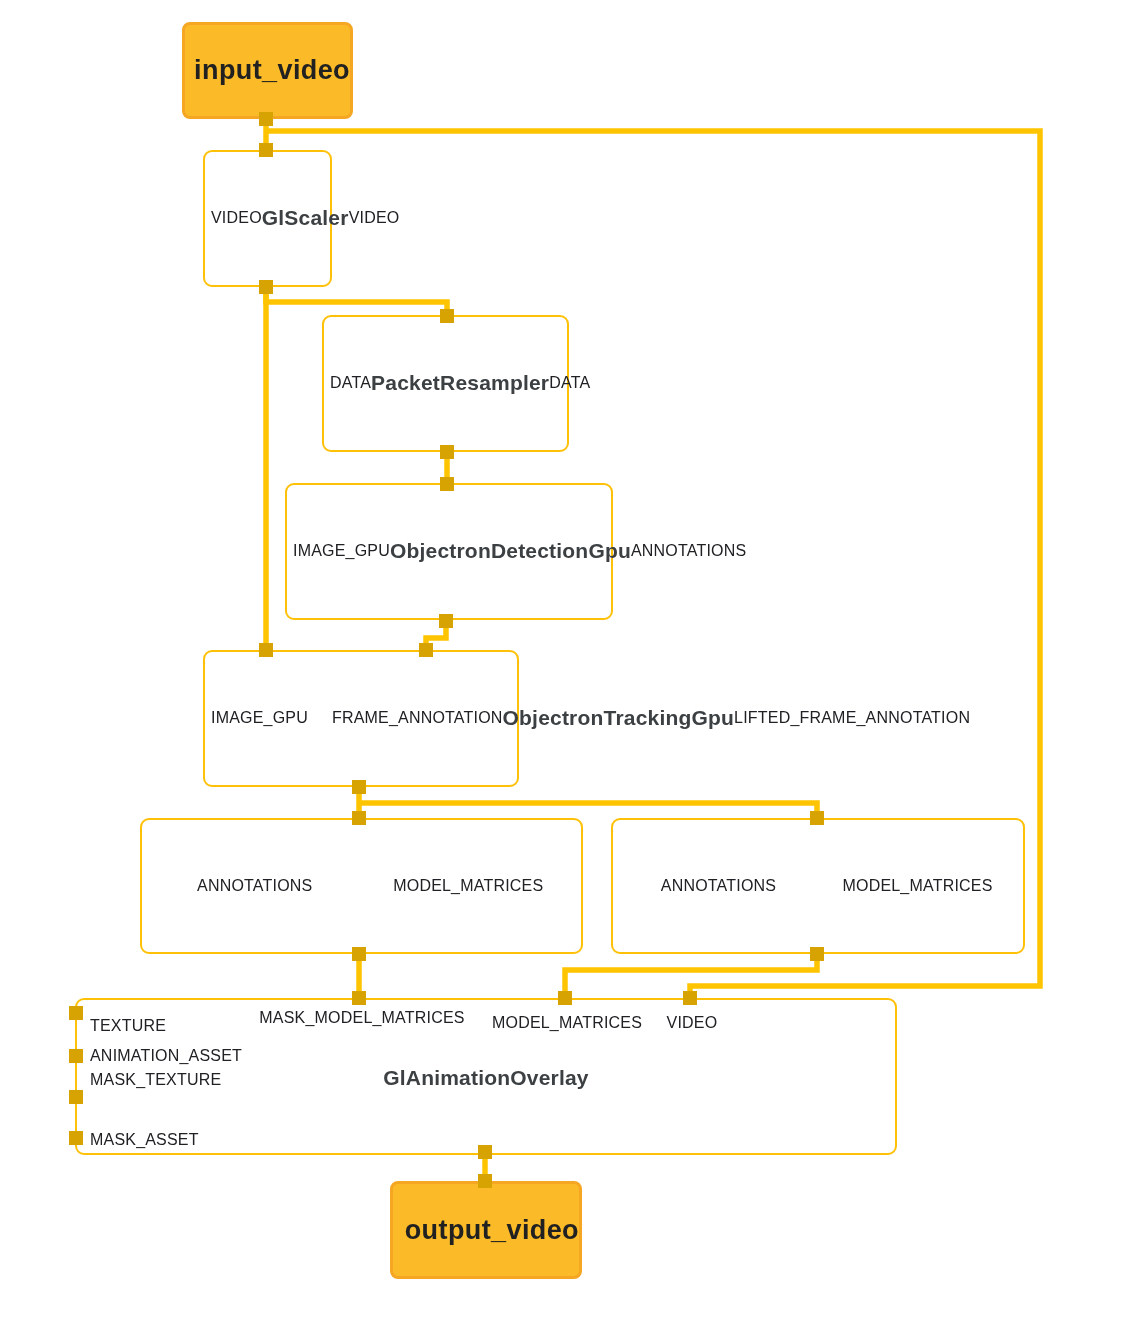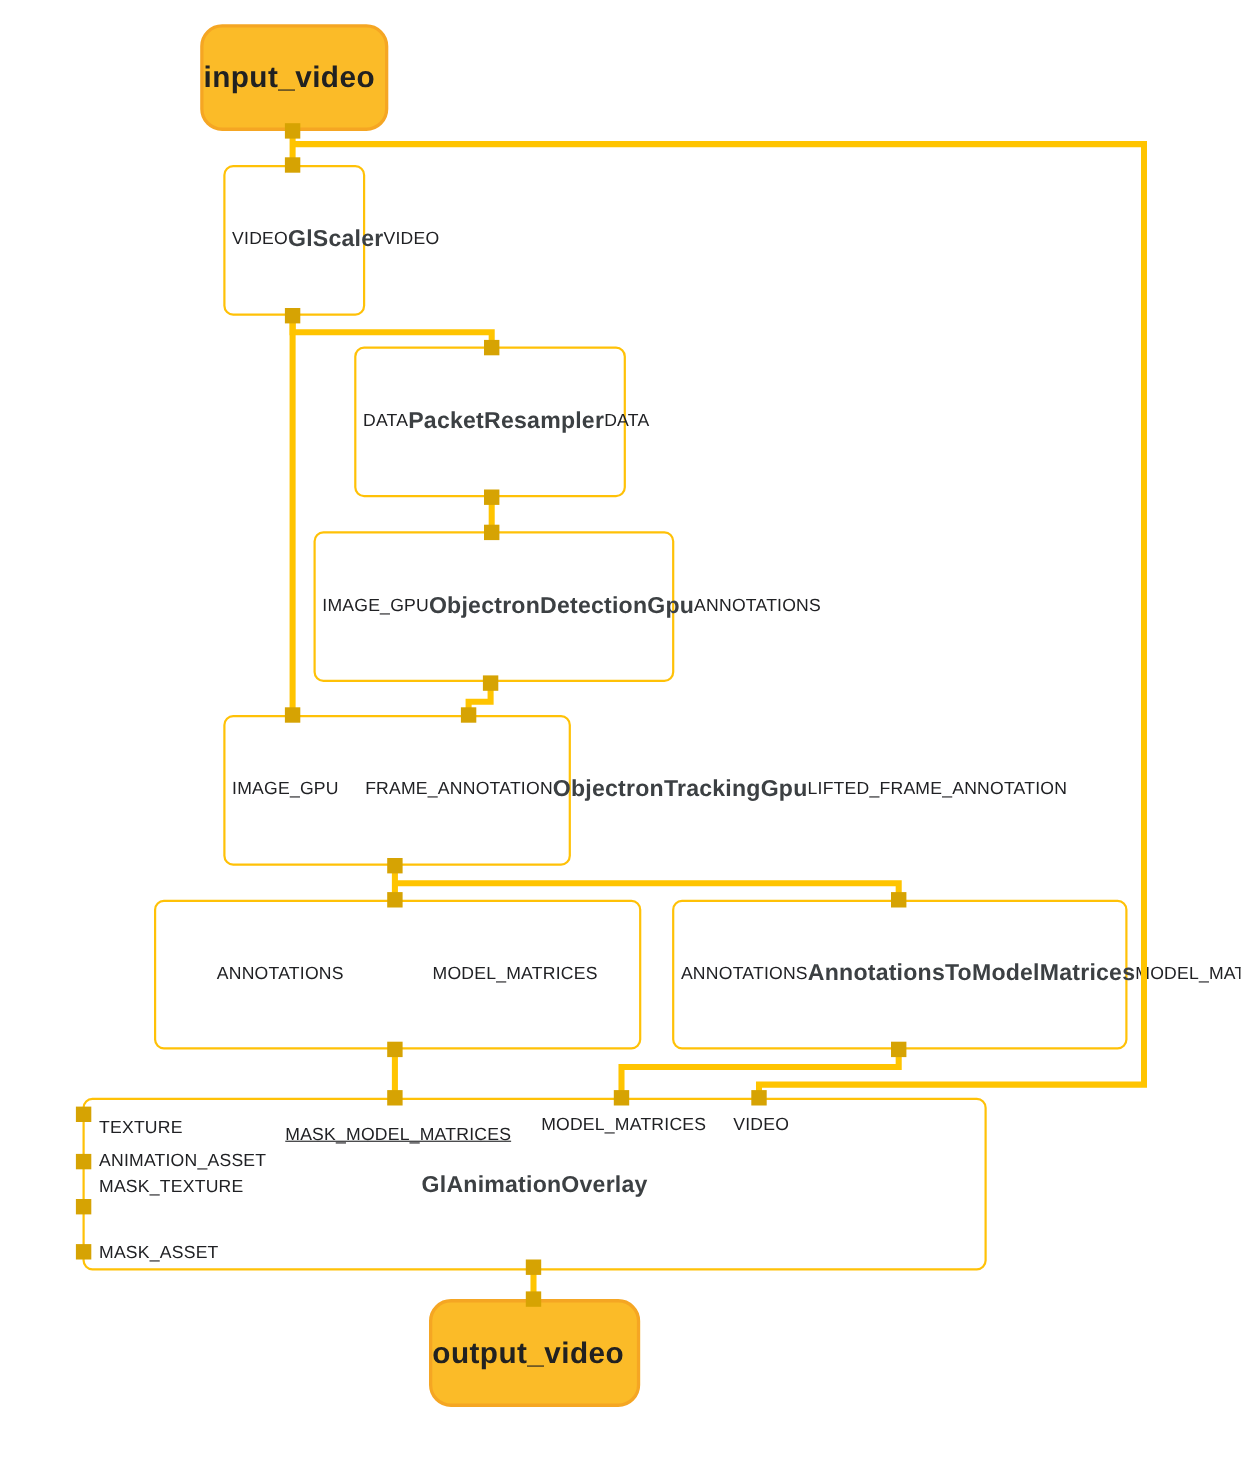--- a/index.html
+++ b/index.html
@@ -63,25 +63,25 @@
   .overlay-title {
     position: absolute;
     left: 0; right: 0;
     top: 62px;
     text-align: center;
   }
   .terminal {
     position: absolute;
     background: var(--terminal-fill, #FBBB28);
     border: 3px solid var(--terminal-border, #F5A623);
-    border-radius: 20px;
+    border-radius: 8px;
     box-sizing: border-box;
     display: flex;
     align-items: center;
-    justify-content: flex-start;
+    justify-content: flex-end;
   }
   .terminal-label {
     font-size: 27px;
     font-weight: 700;
     letter-spacing: 0.4px;
     color: var(--terminal-text, #212121);
     white-space: nowrap;
   }
 </style>
 </head>
@@ -140,28 +140,27 @@
     </div>
     <div class="ports-row">
       <span class="port">MODEL_MATRICES</span>
     </div>
   </div>
 
   <div class="node" style="left:611px; top:818px; width:414px; height:136px;">
     <div class="ports-row">
       <span class="port">ANNOTATIONS</span>
     </div>
-    <div class="title">AnnotationsToModelMatrices</div>
     <div class="ports-row">
       <span class="port">MODEL_MATRICES</span>
     </div>
   </div>
 
   <div class="node overlay-node" style="left:75px; top:998px; width:822px; height:157px;">
-    <span class="port abs-port centered-x" style="left:285px; top:22px;text-decoration:underline;">MASK_MODEL_MATRICES</span>
+    <span class="port abs-port centered-x" style="left:285px; top:8px;">MASK_MODEL_MATRICES</span>
     <span class="port abs-port centered-x" style="left:490px; top:13px;">MODEL_MATRICES</span>
     <span class="port abs-port centered-x" style="left:615px; top:13px;">VIDEO</span>
 
     <span class="port abs-port" style="left:13px; top:16px;">TEXTURE</span>
     <span class="port abs-port" style="left:13px; top:46px;">ANIMATION_ASSET</span>
     <span class="port abs-port" style="left:13px; top:70px;">MASK_TEXTURE</span>
     <span class="port abs-port" style="left:13px; top:130px;">MASK_ASSET</span>
 
     <div class="title overlay-title">GlAnimationOverlay</div>
   </div>

